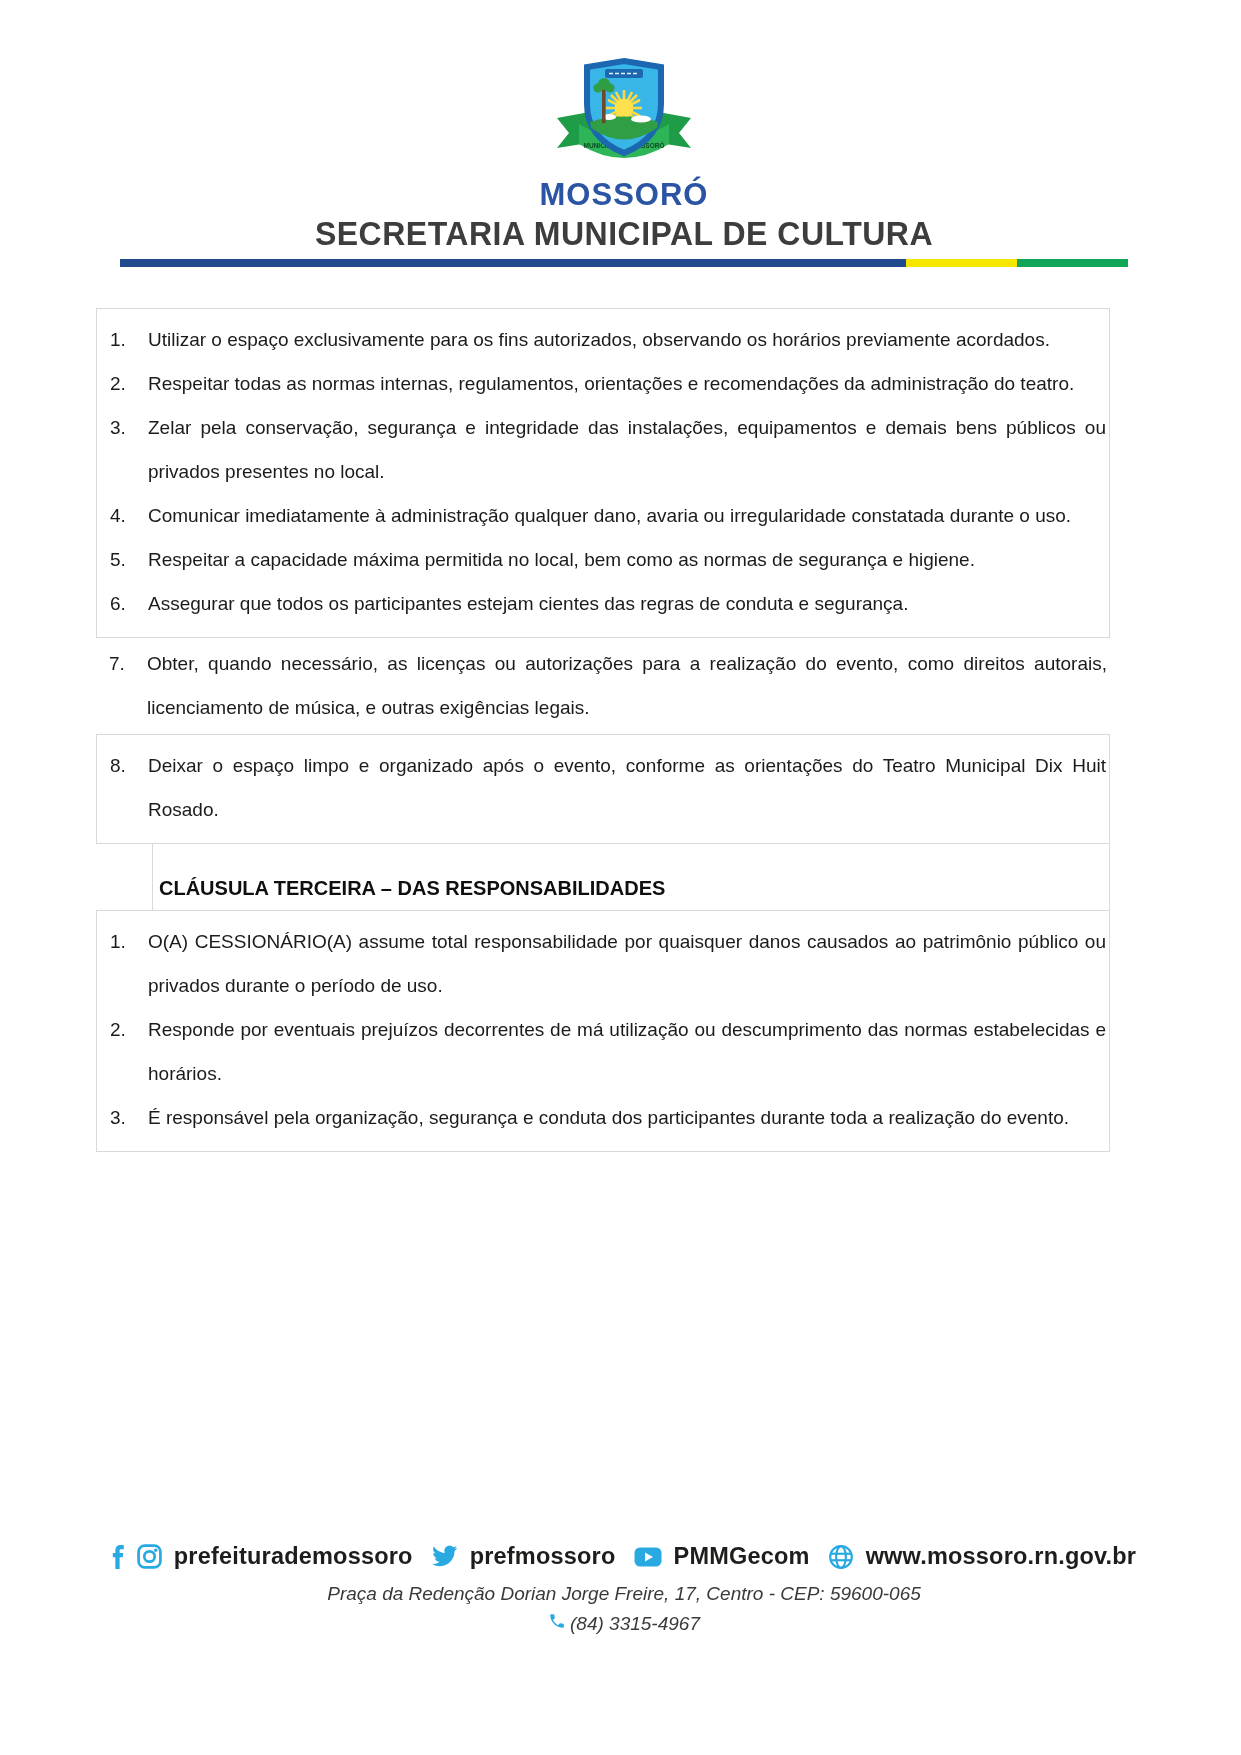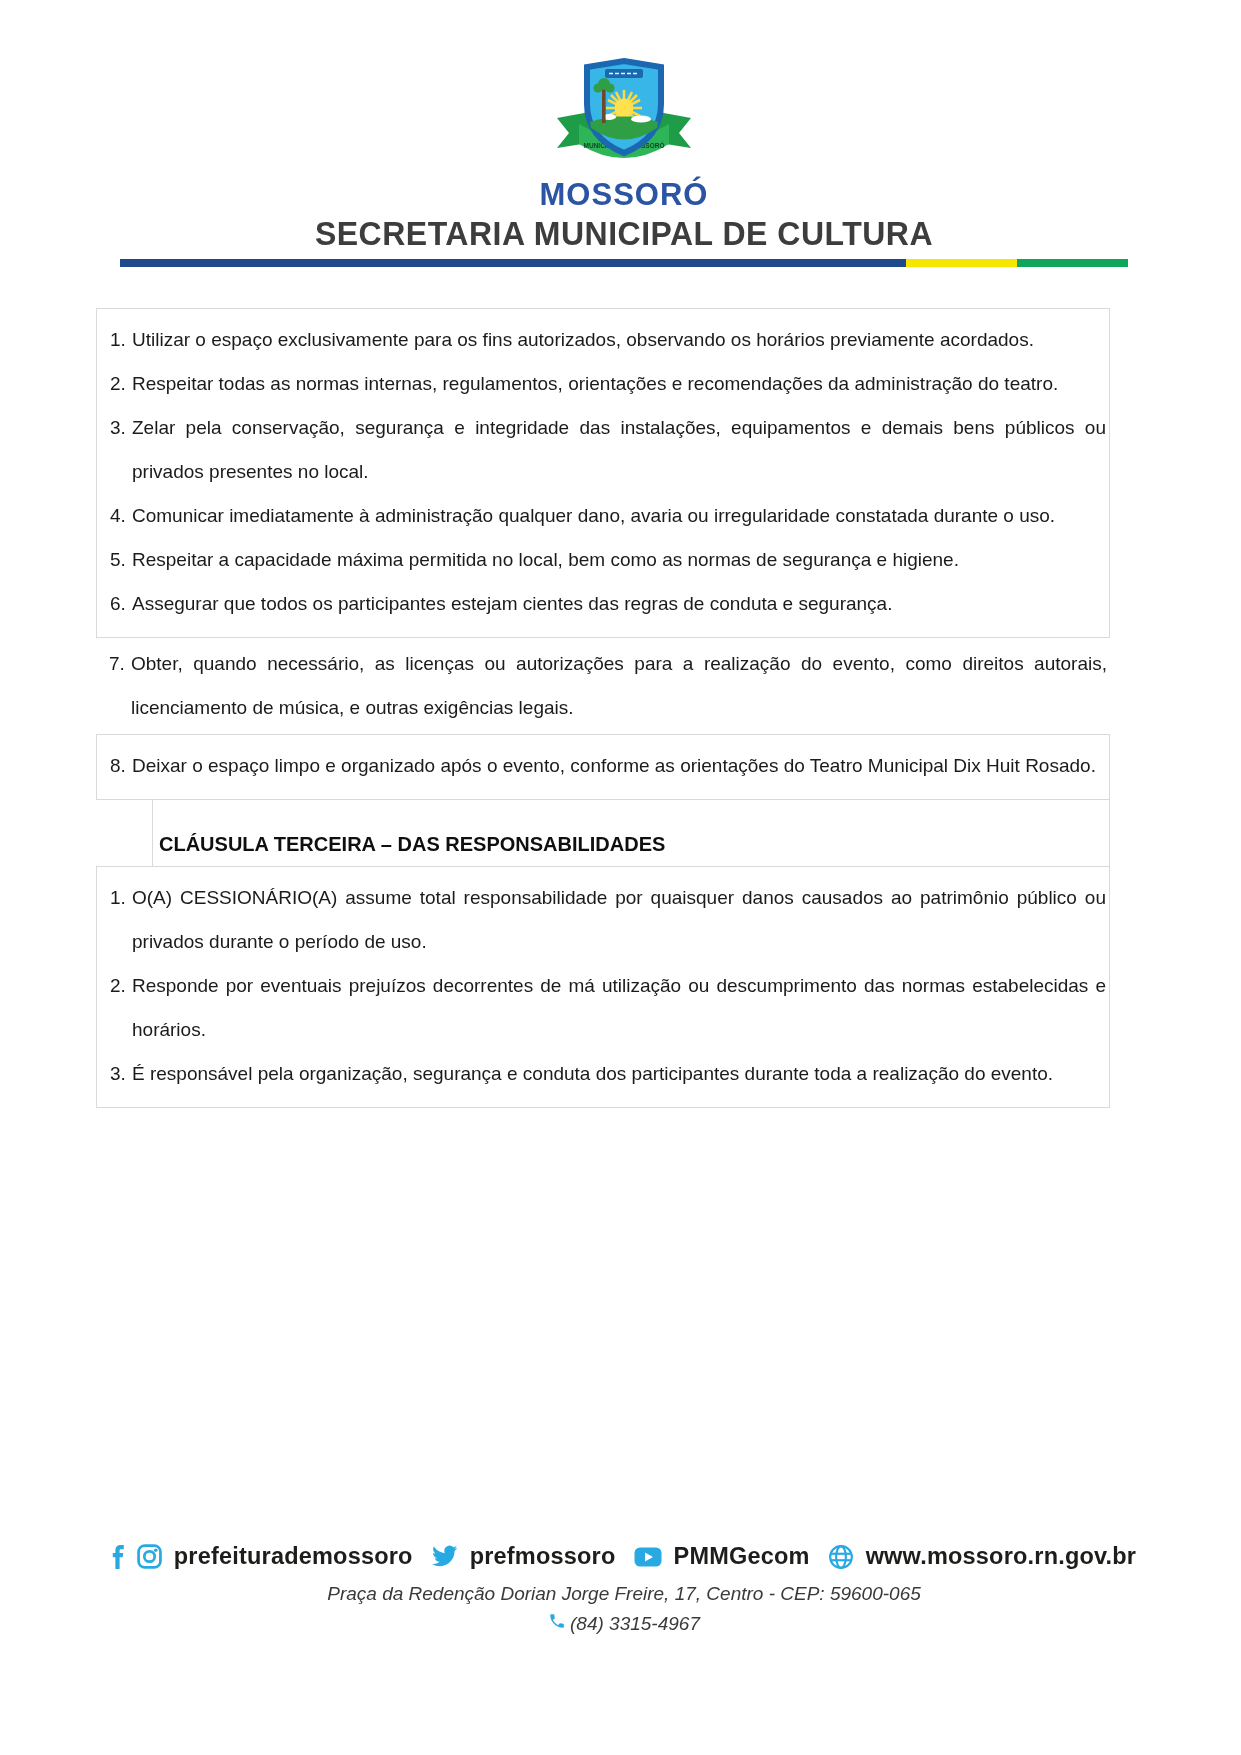--- a/index.html
+++ b/index.html
@@ -20,21 +20,21 @@
 
   
   .content{position:absolute;top:308px;left:96px;width:1014px;font-size:19px;}
   .cell{border:1px solid #d9d9d9;padding:9px 0 11px;}
   .cell.plain{border:none;padding:4px 0 4px;}
   .rail{margin-left:56px;border-left:1px solid #d9d9d9;border-right:1px solid #d9d9d9;}
   .rail-gap{height:66px;display:flex;align-items:flex-end;}
   .rail-last{height:92px;border-bottom:1px solid #d9d9d9;}
   .li{display:grid;grid-template-columns:35px auto;line-height:44px;}
   .li .num{padding-left:13px;}
-  .li .txt{text-align:justify;text-align-last:left;padding-right:3px;}
+  .li .txt{text-align:justify;text-align-last:left;padding-right:3px;margin-left:16px;}
   .clause{font-weight:bold;font-size:20px;line-height:44px;color:#0f0f0f;padding-left:6px;}
   .rail-last .clause{padding-top:8px;}
 
   
   .footer{position:absolute;top:1543px;left:0;right:0;text-align:center;}
   .social{display:flex;justify-content:center;align-items:center;gap:12px;
           font-weight:bold;font-size:23.5px;color:#1d1d1b;letter-spacing:0.2px;}
   .social .ico{display:inline-flex;align-items:center;}
   .addr{font-style:italic;font-size:19px;color:#3a3a39;margin-top:13px;}
   .phone{font-style:italic;font-size:19px;color:#3a3a39;margin-top:7px;

